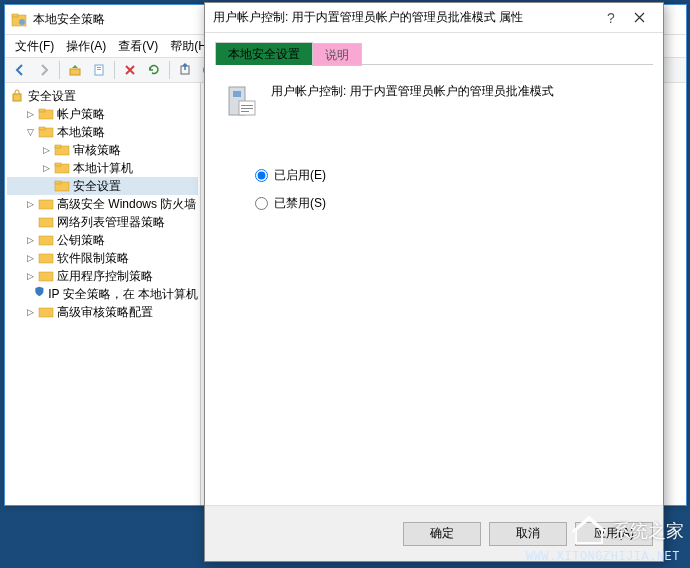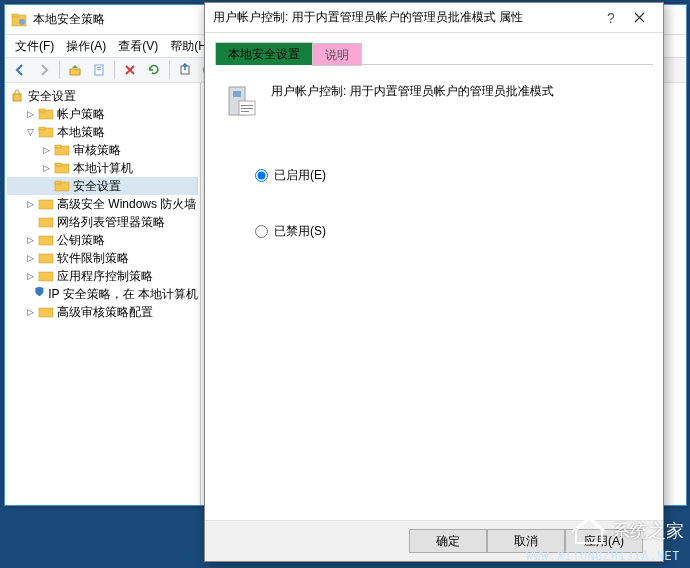--- a/index.html
+++ b/index.html
@@ -34,23 +34,23 @@
 .dlg-title .t-help { width: 24px; text-align: center; color: #555; font-size: 14px; }
 .dlg-title .t-close { width: 32px; height: 24px; display: flex; align-items: center; justify-content: center; color: #333; font-size: 13px; }
 .dlg-body { flex: 1; padding: 8px 10px 6px 10px; }
 .tab-row { display: flex; border-bottom: 1px solid #ccc; height: 24px; font-size: 12px; }
 .tab { padding: 3px 12px; border: 1px solid #ccc; border-bottom: none; background: #15803d; margin-right: -1px; position: relative; top: 1px; }
 .tab.inactive { background: #f9a8d4; color: #555; top: 2px; border-bottom: 1px solid #ccc; }
 .setting-row { display: flex; align-items: flex-start; margin: 16px 8px 8px 8px; }
 .setting-icon { width: 36px; height: 40px; margin-right: 12px; }
 .setting-text { font-size: 12px; color: #000; padding-top: 2px; }
 .radio-group { margin: 40px 0 0 40px; font-size: 12px; }
-.radio-item { display: flex; align-items: center; height: 28px; margin-top: 28px; }
+.radio-item { display: flex; align-items: center; height: 28px; }
 .radio-item input { margin-right: 6px; }
-.dlg-buttons { height: 41px; border-top: 1px solid #e0e0e0; display: flex; align-items: center; justify-content: flex-end; padding: 0 20px; background: #f0f0f0; }
+.dlg-buttons { height: 56px; border-top: 1px solid #e0e0e0; display: flex; align-items: center; justify-content: flex-end; gap: 8px; padding: 0 10px; background: #f0f0f0; }
 .dlg-btn { min-width: 78px; height: 24px; font-size: 12px; background: #e1e1e1; border: 1px solid #adadad; display: flex; align-items: center; justify-content: center; }
 
 .watermark { position: absolute; right: 6px; bottom: 22px; display: flex; align-items: center; gap: 6px; color: #fff; font-size: 18px; font-weight: 500; text-shadow: 0 0 3px rgba(0,0,0,.4); opacity: .95; }
 .wm-url { font-size: 12px; letter-spacing: .5px; position: absolute; right: 10px; bottom: 4px; color: #cfe6ff; font-family: Liberation Mono, monospace; }
 
 
 .folder { fill: #f6c552; stroke: #c79a2b; stroke-width: .5; }
 .shield { fill: #3a7abf; }
 </style>
 </head>

